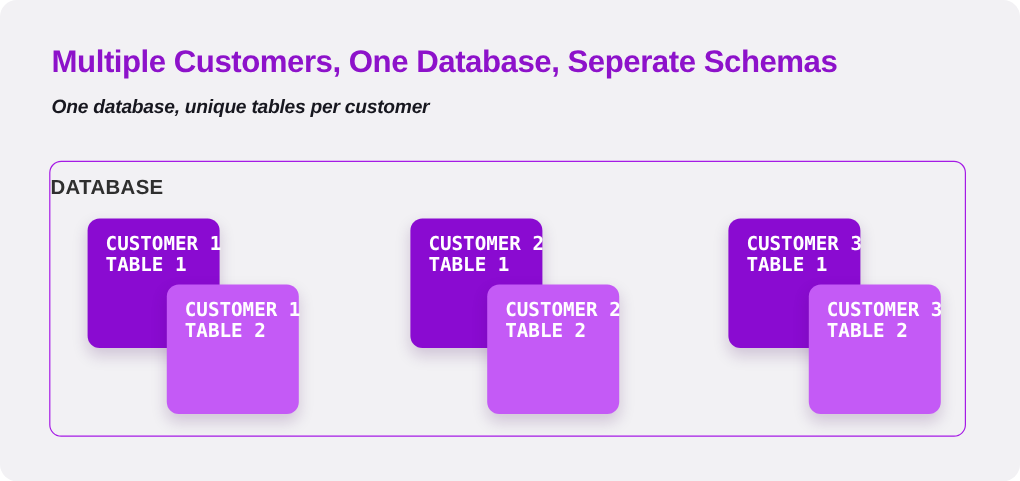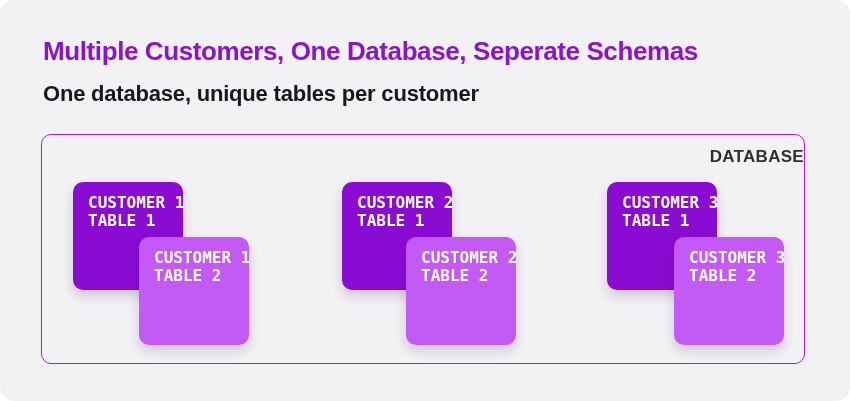--- a/index.html
+++ b/index.html
@@ -28,36 +28,37 @@
     position: absolute;
     left: 43px; top: 36px;
     font-size: 26px;
     font-weight: 700;
     letter-spacing: -0.4px;
     color: var(--title);
   }
   .page-subtitle {
     position: absolute;
     left: 43px; top: 81px;
-    font-size: 22px;
+    font-size: 16px;
     font-weight: 700;
     letter-spacing: -0.2px;
     color: var(--subtitle);
+    font-style: italic;
   }
   .db-box {
     position: absolute;
     left: 41px; top: 134px;
     width: 764px; height: 230px;
     border: 1.5px solid var(--border);
     border-radius: 10px;
   }
   .db-label {
     position: absolute;
     left: 0; right: 0; top: 12px;
-    text-align: right;
+    text-align: left;
     font-size: 17px;
     font-weight: 700;
     letter-spacing: 0.3px;
     color: var(--dblabel);
   }
   .card {
     position: absolute;
     width: 110px; height: 108px;
     border-radius: 10px;
     padding: 12px 8px 0 15px;

